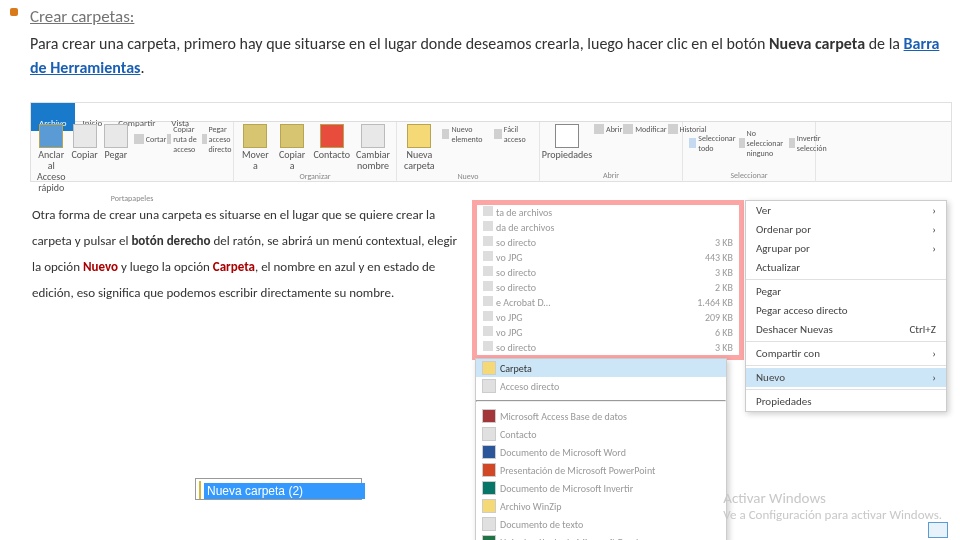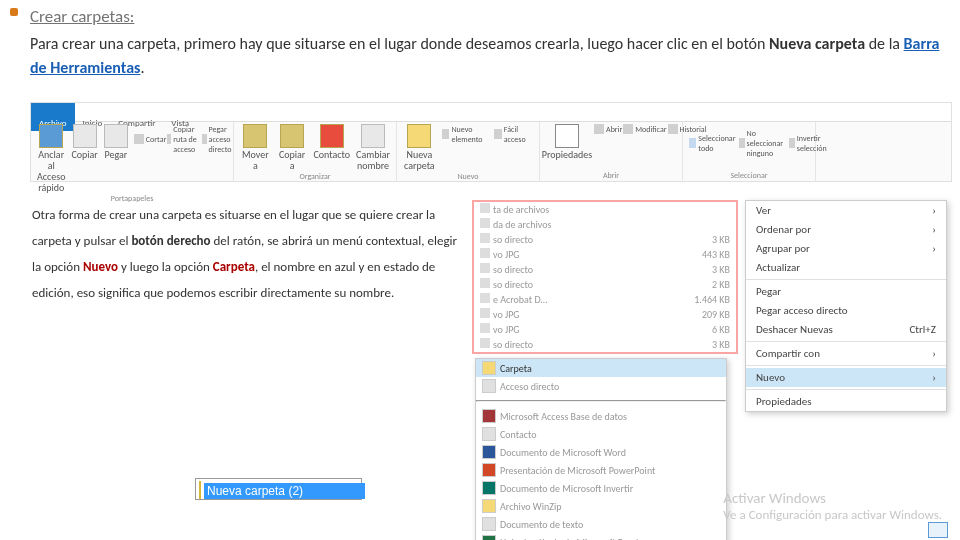--- a/index.html
+++ b/index.html
@@ -25,21 +25,21 @@
 .icn.prop{background:#fff;border-color:#888}
 .smallrow{display:flex;gap:1px;font-size:8px}
 .sm{display:flex;align-items:center;gap:2px}
 .sicn{width:10px;height:10px;background:#d0d0d0}
 .p2{position:absolute;left:32px;top:202px;width:430px;line-height:2.0;font-size:13px}
 .p2 .b{font-weight:bold}
 .p2 .red{color:#a00;font-weight:bold}
 .newfolder{position:absolute;left:195px;top:478px;display:flex;align-items:flex-end;width:165px;height:20px;border:1px solid #999}
 .nficn{width:18px;height:16px;background:#f5d976;border:1px solid #d4b83a;margin:0 3px}
 .nfinput{flex:1;background:#3399ff;color:#fff;font-size:12px;padding:1px 3px;border:none}
-.filelist{position:absolute;left:472px;top:200px;width:262px;font-size:10px;color:#999;border:2px solid #fca5a5;background:#fff}
+.filelist{position:absolute;left:472px;top:200px;width:262px;font-size:10px;color:#999;border:5px solid #fca5a5;background:#fff}
 .frow{display:flex;justify-content:space-between;padding:1px 6px}
 .frow .fi{width:10px;height:10px;background:#ddd;margin-right:3px;display:inline-block}
 .submenu{position:absolute;left:475px;top:358px;width:250px;background:#fff;border:1px solid #ccc;box-shadow:2px 2px 6px rgba(0,0,0,.2);font-size:10px;color:#999}
 .submenu .mi{display:flex;align-items:center;padding:2px 6px;gap:4px}
 .submenu .mi.hl{background:#cde6f7;color:#333}
 .submenu .sicn2{width:12px;height:12px;background:#e0e0e0;border:1px solid #ccc}
 .ctxmenu{position:absolute;left:745px;top:200px;width:200px;background:#fff;border:1px solid #ccc;box-shadow:2px 2px 6px rgba(0,0,0,.2);font-size:11px;color:#444}
 .ctxmenu .mi{display:flex;justify-content:space-between;padding:3px 10px}
 .ctxmenu .mi.hl{background:#cde6f7}
 .ctxmenu hr{border:none;border-top:1px solid #e0e0e0;margin:2px 0}

